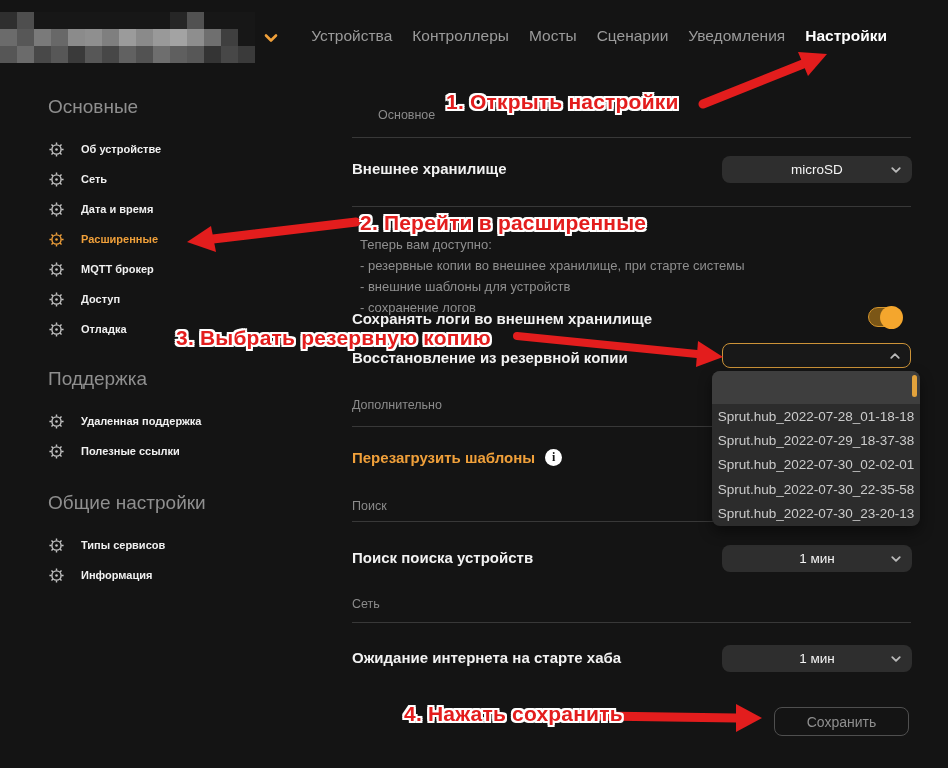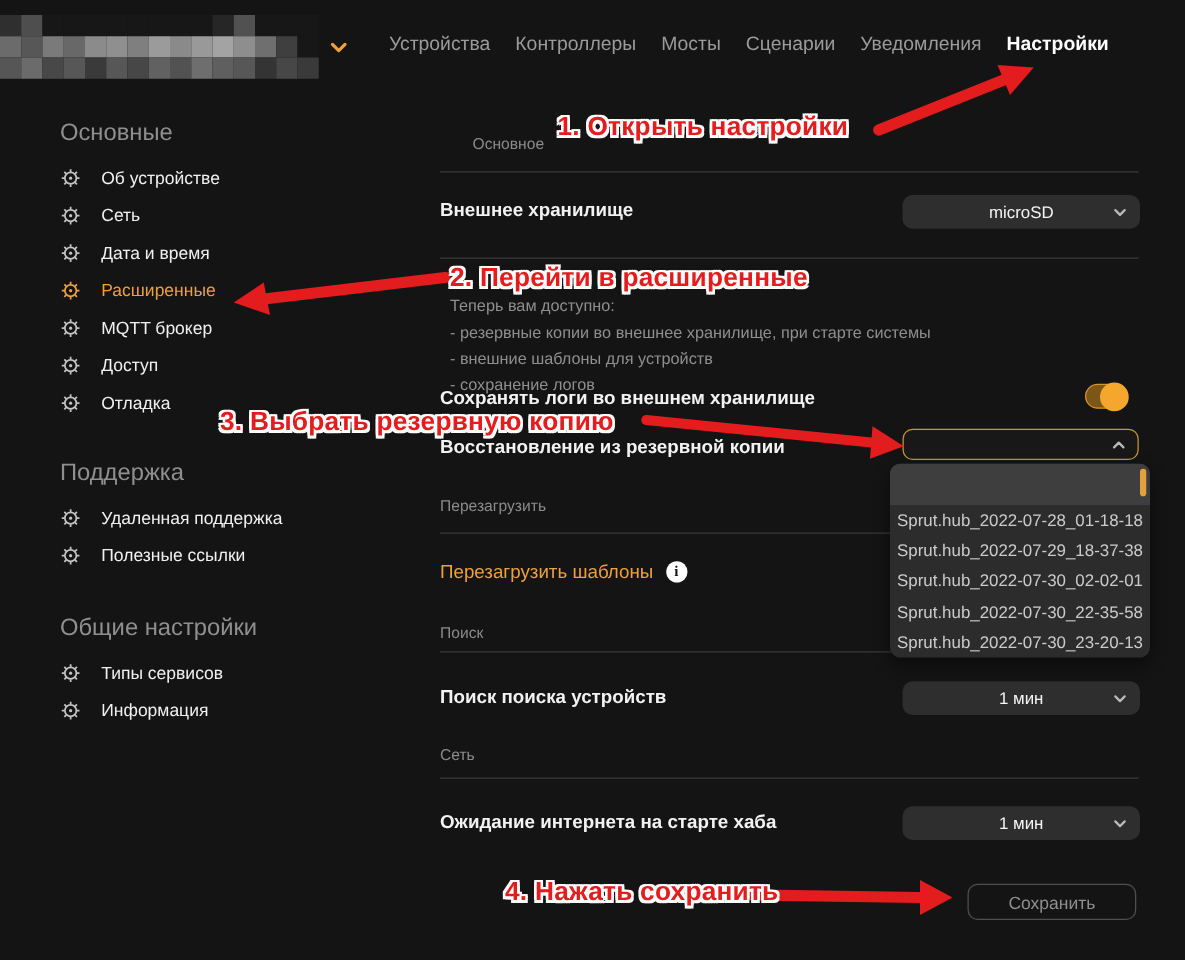--- a/index.html
+++ b/index.html
@@ -13,22 +13,22 @@
   .logo-grid span { width:17px; height:17px; background:#171717; }
   .logo-chevron { position:absolute; left:263px; top:30px; color:#f0a03a; }
   .top-nav { position:absolute; top:27px; right:61px; display:flex; gap:20px; }
   .top-nav a { font-size:15.5px; color:#9b9b9b; text-decoration:none; cursor:pointer; }
   .top-nav a.active { color:#ffffff; font-weight:700; }
 
   
   .side-section { position:absolute; left:48px; }
   .side-sec-1 { top:96px; } .side-sec-2 { top:368px; } .side-sec-3 { top:492px; }
   .side-title { font-size:19px; color:#8f8f8f; font-weight:500; margin-bottom:16px; }
-  .side-item { display:flex; align-items:flex-start; gap:16px; height:30px;
-               color:#f1f1f1; font-size:14px; font-weight:400; cursor:pointer; }
+  .side-item { display:flex; align-items:center; gap:16px; height:30px;
+               color:#f1f1f1; font-size:11px; font-weight:700; cursor:pointer; }
   .side-item .gear { color:#c4c4c4; display:flex; }
   .side-item.active, .side-item.active .gear { color:#f0a03a; }
 
   
   .section-label { position:absolute; font-size:12.5px; color:#8b8b8b; }
   .divider { position:absolute; left:352px; width:559px; height:1px; background:#383838; }
   .row-label { position:absolute; font-size:15px; font-weight:600; color:#f2f2f2; }
   .info-block { position:absolute; left:352px; top:234px; font-size:13px;
                 color:#8f8f8f; line-height:21px;margin-left:8px; }
 
@@ -42,21 +42,21 @@
   .select-open .chev { position:absolute; right:9px; top:6px; color:#b9b9b9; display:flex; }
 
   .toggle { position:absolute; left:868px; top:307px; width:34px; height:20px;
             border-radius:11px; background:#3a3a3a; cursor:pointer; }
   .toggle.on { background:#7b5616; border:1px solid #d4952c; }
   .toggle .knob { position:absolute; top:-2px; left:0; width:23px; height:23px;
                   border-radius:50%; background:#bbb; }
   .toggle.on .knob { left:auto; right:-2px; background:#f4a62d; }
 
   .link-orange { position:absolute; left:352px; top:449px; display:flex; align-items:center; gap:10px; }
-  .link-orange .txt { color:#f0a03a; font-size:15px; font-weight:400; cursor:pointer; }
+  .link-orange .txt { color:#f0a03a; font-size:15px; font-weight:700; cursor:pointer; }
   .info-icon { width:17px; height:17px; border-radius:50%; background:#ffffff; color:#141414;
                font-size:12px; font-weight:700; display:flex; align-items:center;
                justify-content:center; cursor:pointer; font-family:"Liberation Serif", serif; }
 
   .save-btn { position:absolute; left:774px; top:707px; width:135px; height:29px;
               background:transparent; border:1px solid #4f4f4f; border-radius:8px;
               color:#8f8f8f; font-size:14px; cursor:pointer; font-family:"Liberation Sans",sans-serif; }
 
   
   .dd-panel { position:absolute; left:712px; top:371px; width:208px; height:155px;
@@ -320,21 +320,21 @@
 
   <div class="row-label" style="left:352px; top:349px;">Восстановление из резервной копии</div>
   <div class="select-open">
     <span class="chev">
       <svg width="12" height="12" viewBox="0 0 16 16" fill="none" stroke="currentColor" stroke-width="2.4" stroke-linecap="round" stroke-linejoin="round">
           <polyline points="3,10.5 8,5.5 13,10.5"></polyline>
         </svg>
     </span>
   </div>
 
-  <div class="section-label" style="left:352px; top:398px;">Перезагрузить</div>
+  <div class="section-label" style="left:352px; top:398px;">Дополнительно</div>
   <div class="divider" style="top:426px;"></div>
 
   <div class="link-orange">
     <span class="txt">Перезагрузить шаблоны</span>
     <span class="info-icon">i</span>
   </div>
 
   <div class="section-label" style="left:352px; top:499px;">Поиск</div>
   <div class="divider" style="top:521px;"></div>
 

